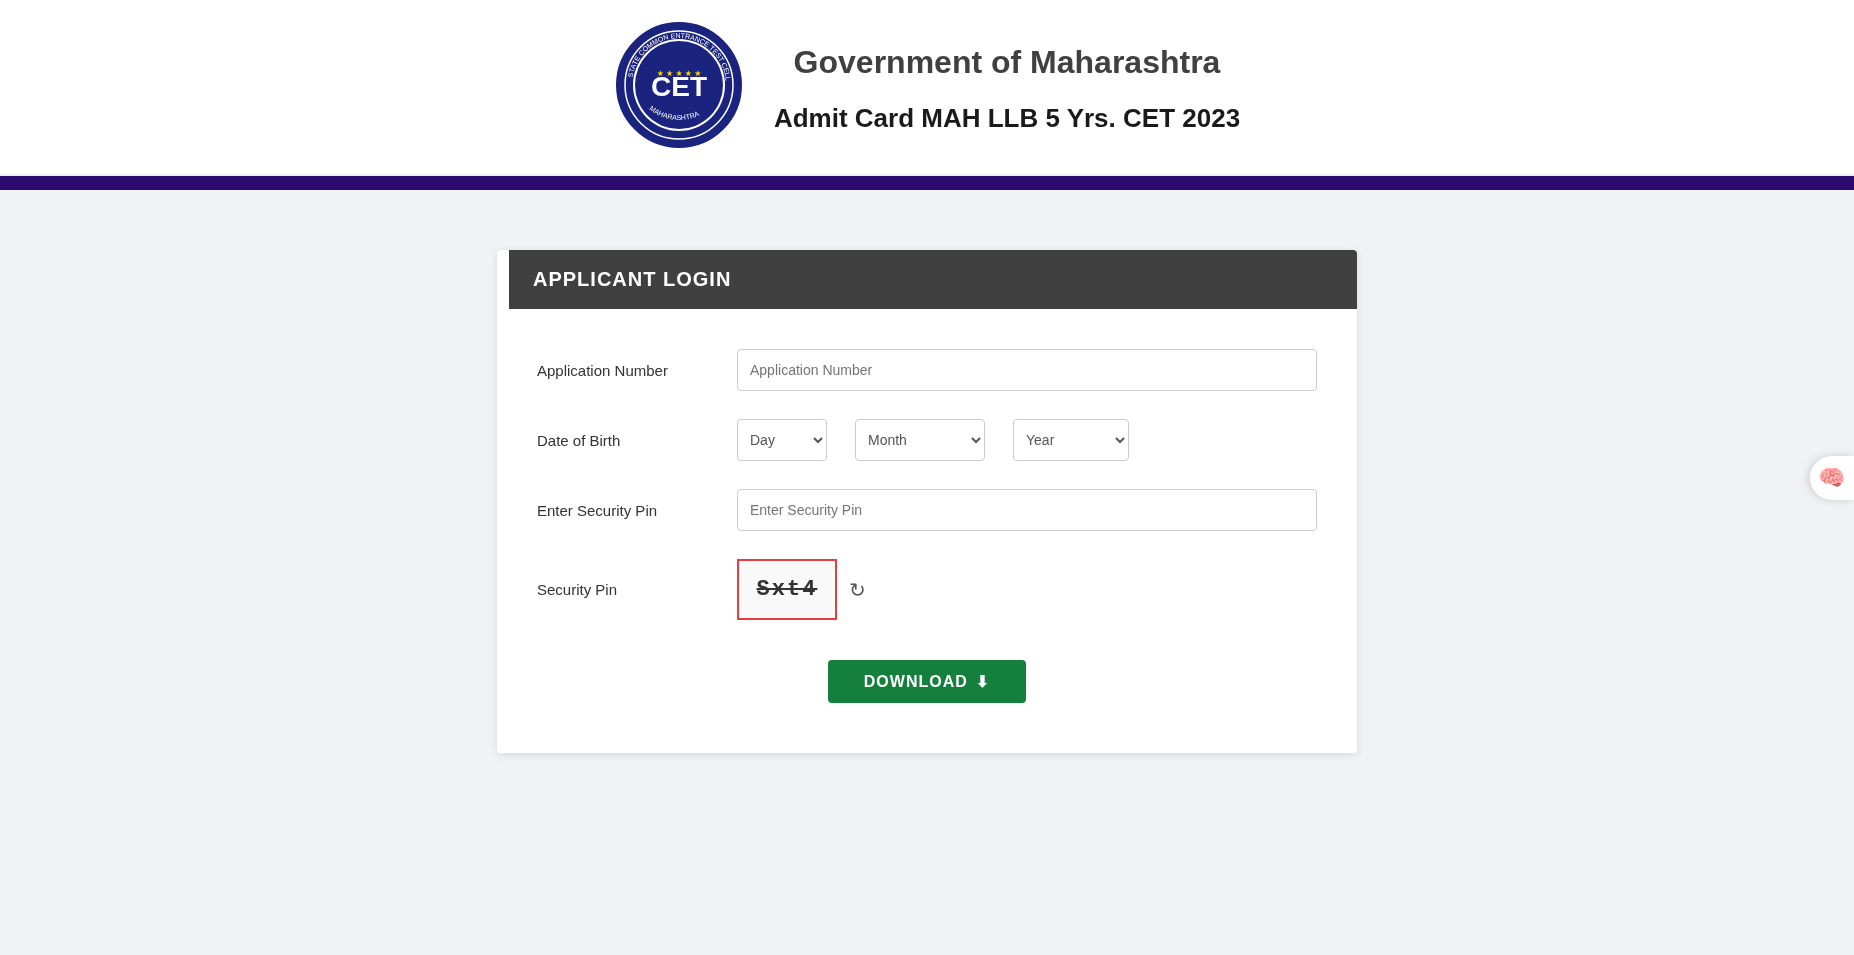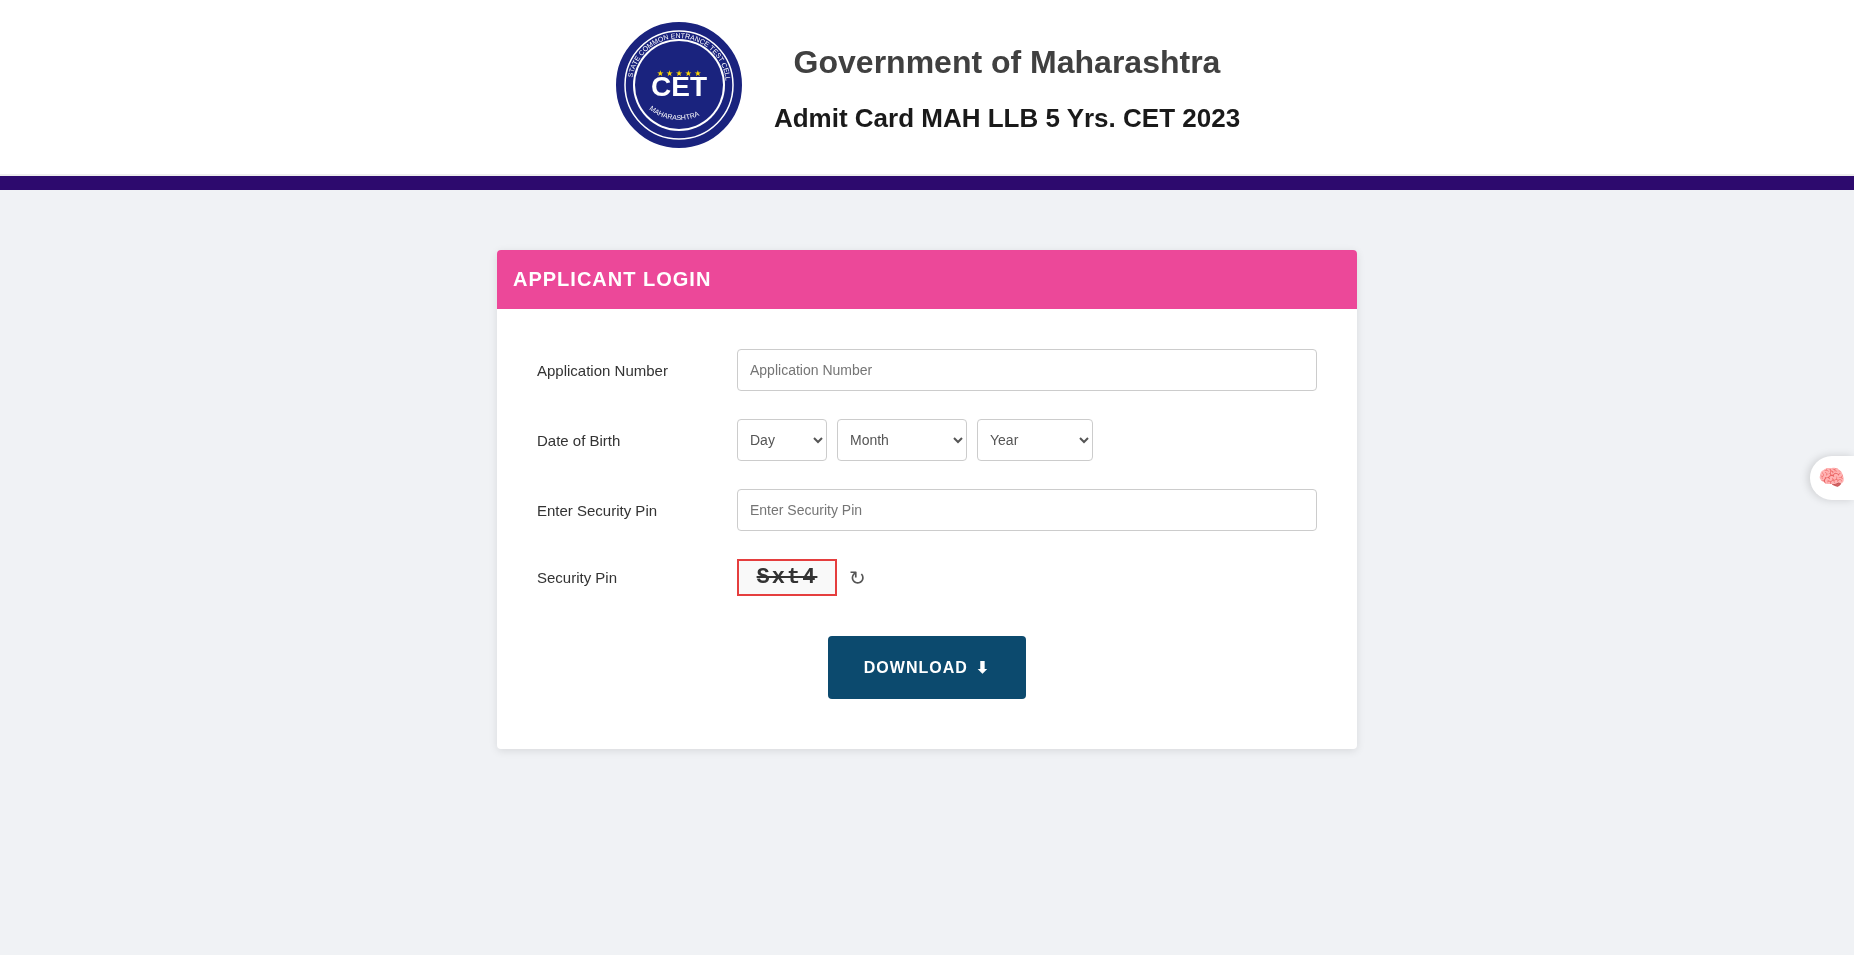--- a/index.html
+++ b/index.html
@@ -74,22 +74,23 @@
 
     .form-card {
       background-color: #ffffff;
       border-radius: 4px;
       box-shadow: 0 2px 8px rgba(0,0,0,0.1);
       width: 860px;
       overflow: hidden;
     }
 
     .form-card-header {
-      background-color: #ec4899;
-      padding: 18px 16px;
+      background-color: #404040;
+      padding: 18px 24px;
+      margin-left: 12px;
     }
 
     .form-card-header h2 {
       color: #ffffff;
       font-size: 20px;
       font-weight: bold;
       letter-spacing: 1px;
     }
 
     .form-card-body {
@@ -117,21 +118,21 @@
       border-radius: 4px;
       padding: 0 12px;
       font-size: 14px;
       color: #555;
       outline: none;
       background: #fff;
     }
 
     .dob-container {
       display: flex;
-      gap: 10px;
+      gap: 28px;
       flex: 1;
     }
 
     .dob-select {
       height: 42px;
       border: 1px solid #cccccc;
       border-radius: 4px;
       padding: 0 8px;
       font-size: 14px;
       color: #555;
@@ -153,21 +154,21 @@
     }
 
     .security-pin-display {
       display: flex;
       align-items: center;
       gap: 12px;
     }
 
     .captcha-box {
       border: 2px solid #e53e3e;
-      padding: 4px 16px;
+      padding: 16px 16px;
       font-size: 22px;
       font-weight: bold;
       color: #333;
       text-decoration: line-through;
       background: #f9f9f9;
       min-width: 100px;
       text-align: center;
       letter-spacing: 2px;
       font-family: 'Courier New', monospace;
     }
@@ -181,24 +182,24 @@
       justify-content: center;
     }
 
     .form-actions {
       display: flex;
       justify-content: center;
       margin-top: 40px;
     }
 
     .download-btn {
-      background-color: #0c4a6e;
+      background-color: #15803d;
       color: #ffffff;
       border: none;
-      padding: 22px 36px;
+      padding: 12px 36px;
       font-size: 16px;
       font-weight: bold;
       border-radius: 4px;
       cursor: pointer;
       letter-spacing: 1px;
       display: flex;
       align-items: center;
       gap: 8px;
     }
 

